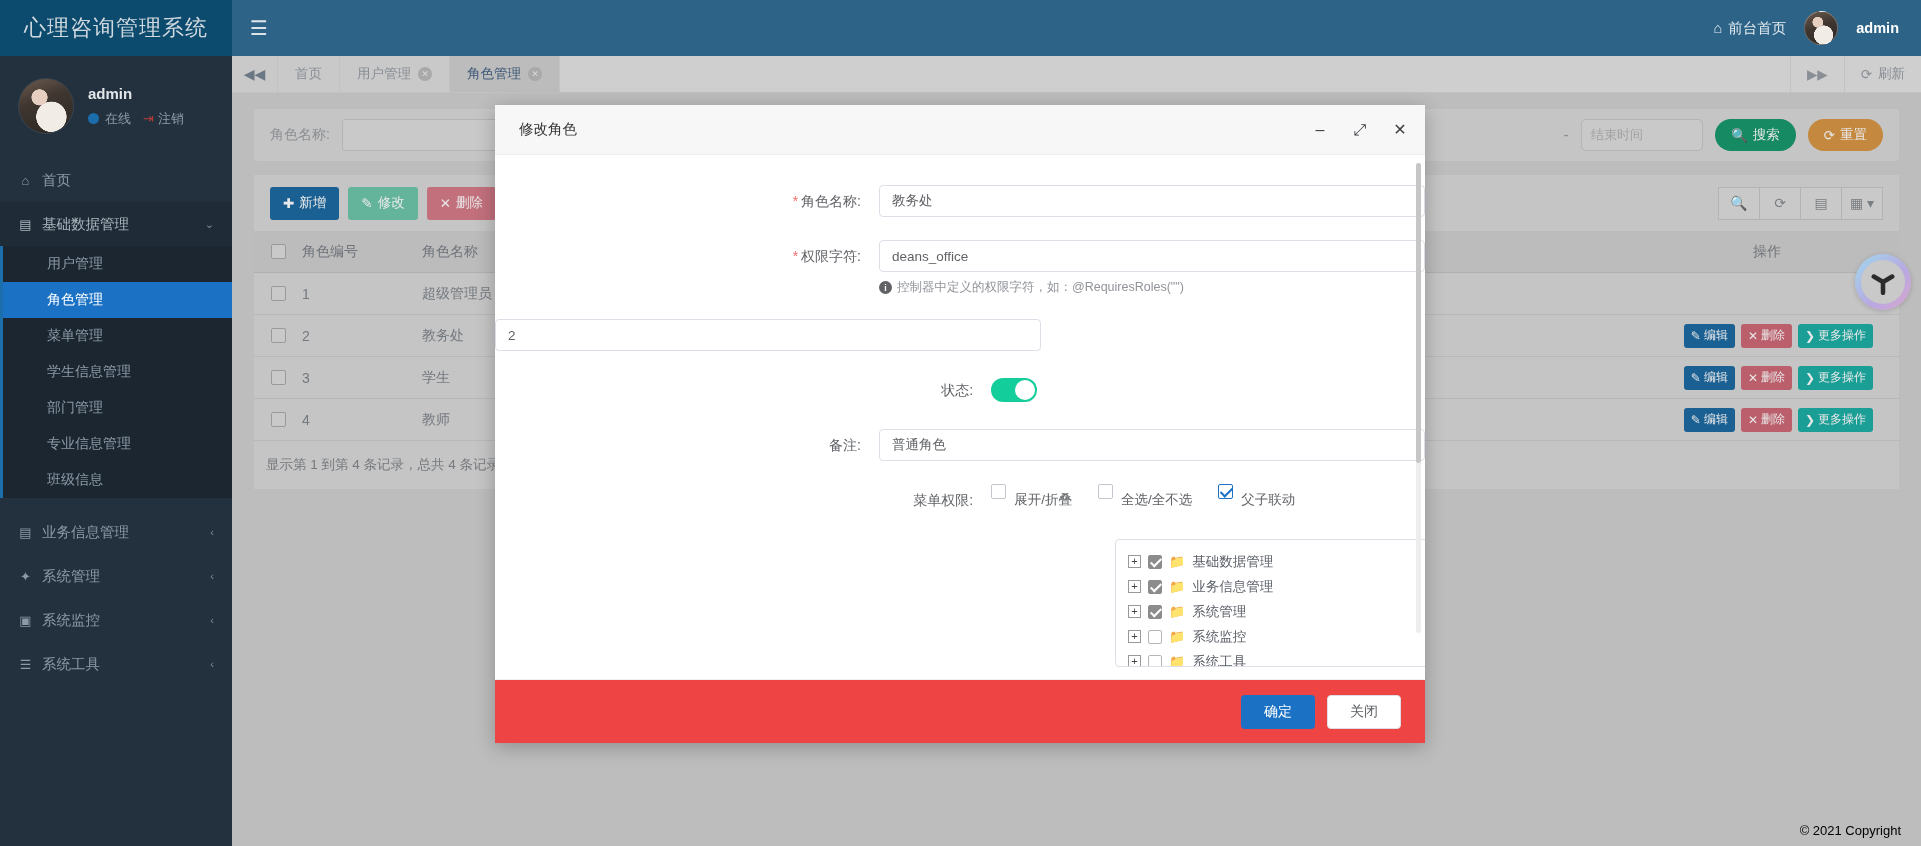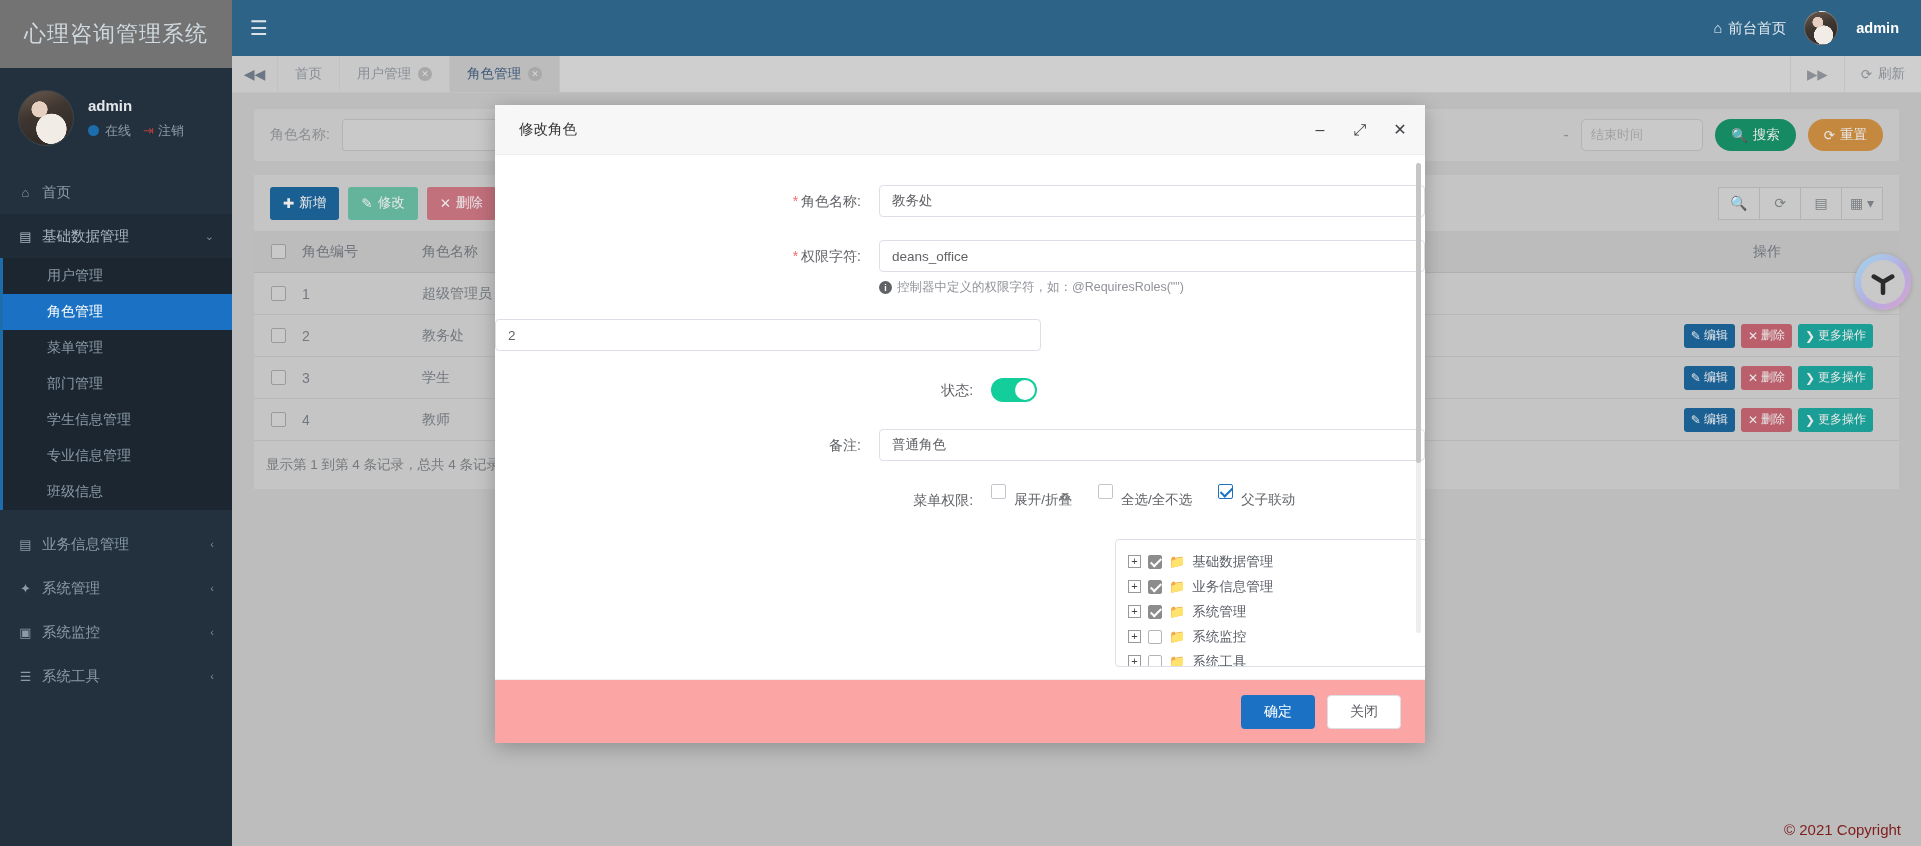--- a/index.html
+++ b/index.html
@@ -13,21 +13,21 @@
   
   .app { position: relative; width: 1921px; height: 846px; }
 
   
   .sidebar {
     position: absolute; left: 0; top: 0;
     width: 232px; height: 846px;
     background: #23313f;
   }
   .brand {
-    height: 68px; background: #737373;
+    height: 56px; background: #0c4a6e;
     display: flex; align-items: center; justify-content: center;
     color: #cfd8de; font-size: 22px; letter-spacing: 1px; text-align: right;
   }
   .profile {
     padding: 22px 0 18px 0;
     display: flex; align-items: center; gap: 14px;
     padding-left: 18px;
   }
   .avatar-lg {
     width: 56px; height: 56px; border-radius: 50%;
@@ -180,21 +180,21 @@
     height: 24px; border-radius: 3px; padding: 0 7px; font-size: 12px;
     display: inline-flex; align-items: center; gap: 3px; color: #e8e8e8; border: none;
   }
   .a-edit { background: #1b6093; }
   .a-del { background: #ba5f6b; }
   .a-more { background: #1a9e96; }
   .tbl-foot { height: 48px; display: flex; align-items: center; color: #76797d; font-size: 13.5px; }
 
   .footer-copy {
     position: absolute; right: 20px; bottom: 8px;
-    color: #7f1d1d; font-size: 15px;
+    color: #000000; font-size: 13px;
   }
   .fab {
     position: absolute; right: 10px; top: 254px;
     width: 56px; height: 56px; border-radius: 50%;
     background: linear-gradient(135deg, #9fd8ee 0%, #b9a8e0 60%, #d9a6cd 100%);
     display: flex; align-items: center; justify-content: center;
     box-shadow: 0 1px 5px rgba(0,0,0,.18);
   }
   .fab-inner {
     width: 44px; height: 44px; border-radius: 50%; background: #c9c9c9;
@@ -282,21 +282,21 @@
   .modal-scroll {
     position: absolute; right: 4px; top: 8px; width: 5px; height: 470px;
     background: #ededed; border-radius: 3px;
   }
   .modal-scroll > i {
     display: block; width: 5px; height: 300px; background: #c6c6c6; border-radius: 3px;
   }
   .modal-foot {
     height: 64px; border-top: 1px solid #f0f0f0;
     display: flex; align-items: center; justify-content: flex-end;
-    gap: 12px; padding-right: 24px; background: #fca5a5;
+    gap: 12px; padding-right: 24px; background: #ef4444;
   }
   .mbtn { height: 34px; border-radius: 4px; padding: 0 22px; font-size: 14px; border: 1px solid transparent; }
   .mb-ok { background: #1b72c4; color: #fff; }
   .mb-cancel { background: #fff; color: #606266; border-color: #dcdfe6; }
 </style>
 </head>
 <body>
 
 <div class="app">
 
@@ -327,22 +327,22 @@
       <div class="nav-group-open">
         <div class="nav-item">
           <i class="nav-icon">▤</i>
           <span>基础数据管理</span>
           <span class="chev">⌄</span>
         </div>
         <div class="nav-sub">
           <div class="nav-sub-item">用户管理</div>
           <div class="nav-sub-item active">角色管理</div>
           <div class="nav-sub-item">菜单管理</div>
+          <div class="nav-sub-item">学生信息管理</div>
           <div class="nav-sub-item">部门管理</div>
-          <div class="nav-sub-item">学生信息管理</div>
           <div class="nav-sub-item">专业信息管理</div>
           <div class="nav-sub-item">班级信息</div>
         </div>
       </div>
 
       <div class="nav-item" style="margin-top:12px">
         <i class="nav-icon">▤</i>
         <span>业务信息管理</span>
         <span class="chev">‹</span>
       </div>

